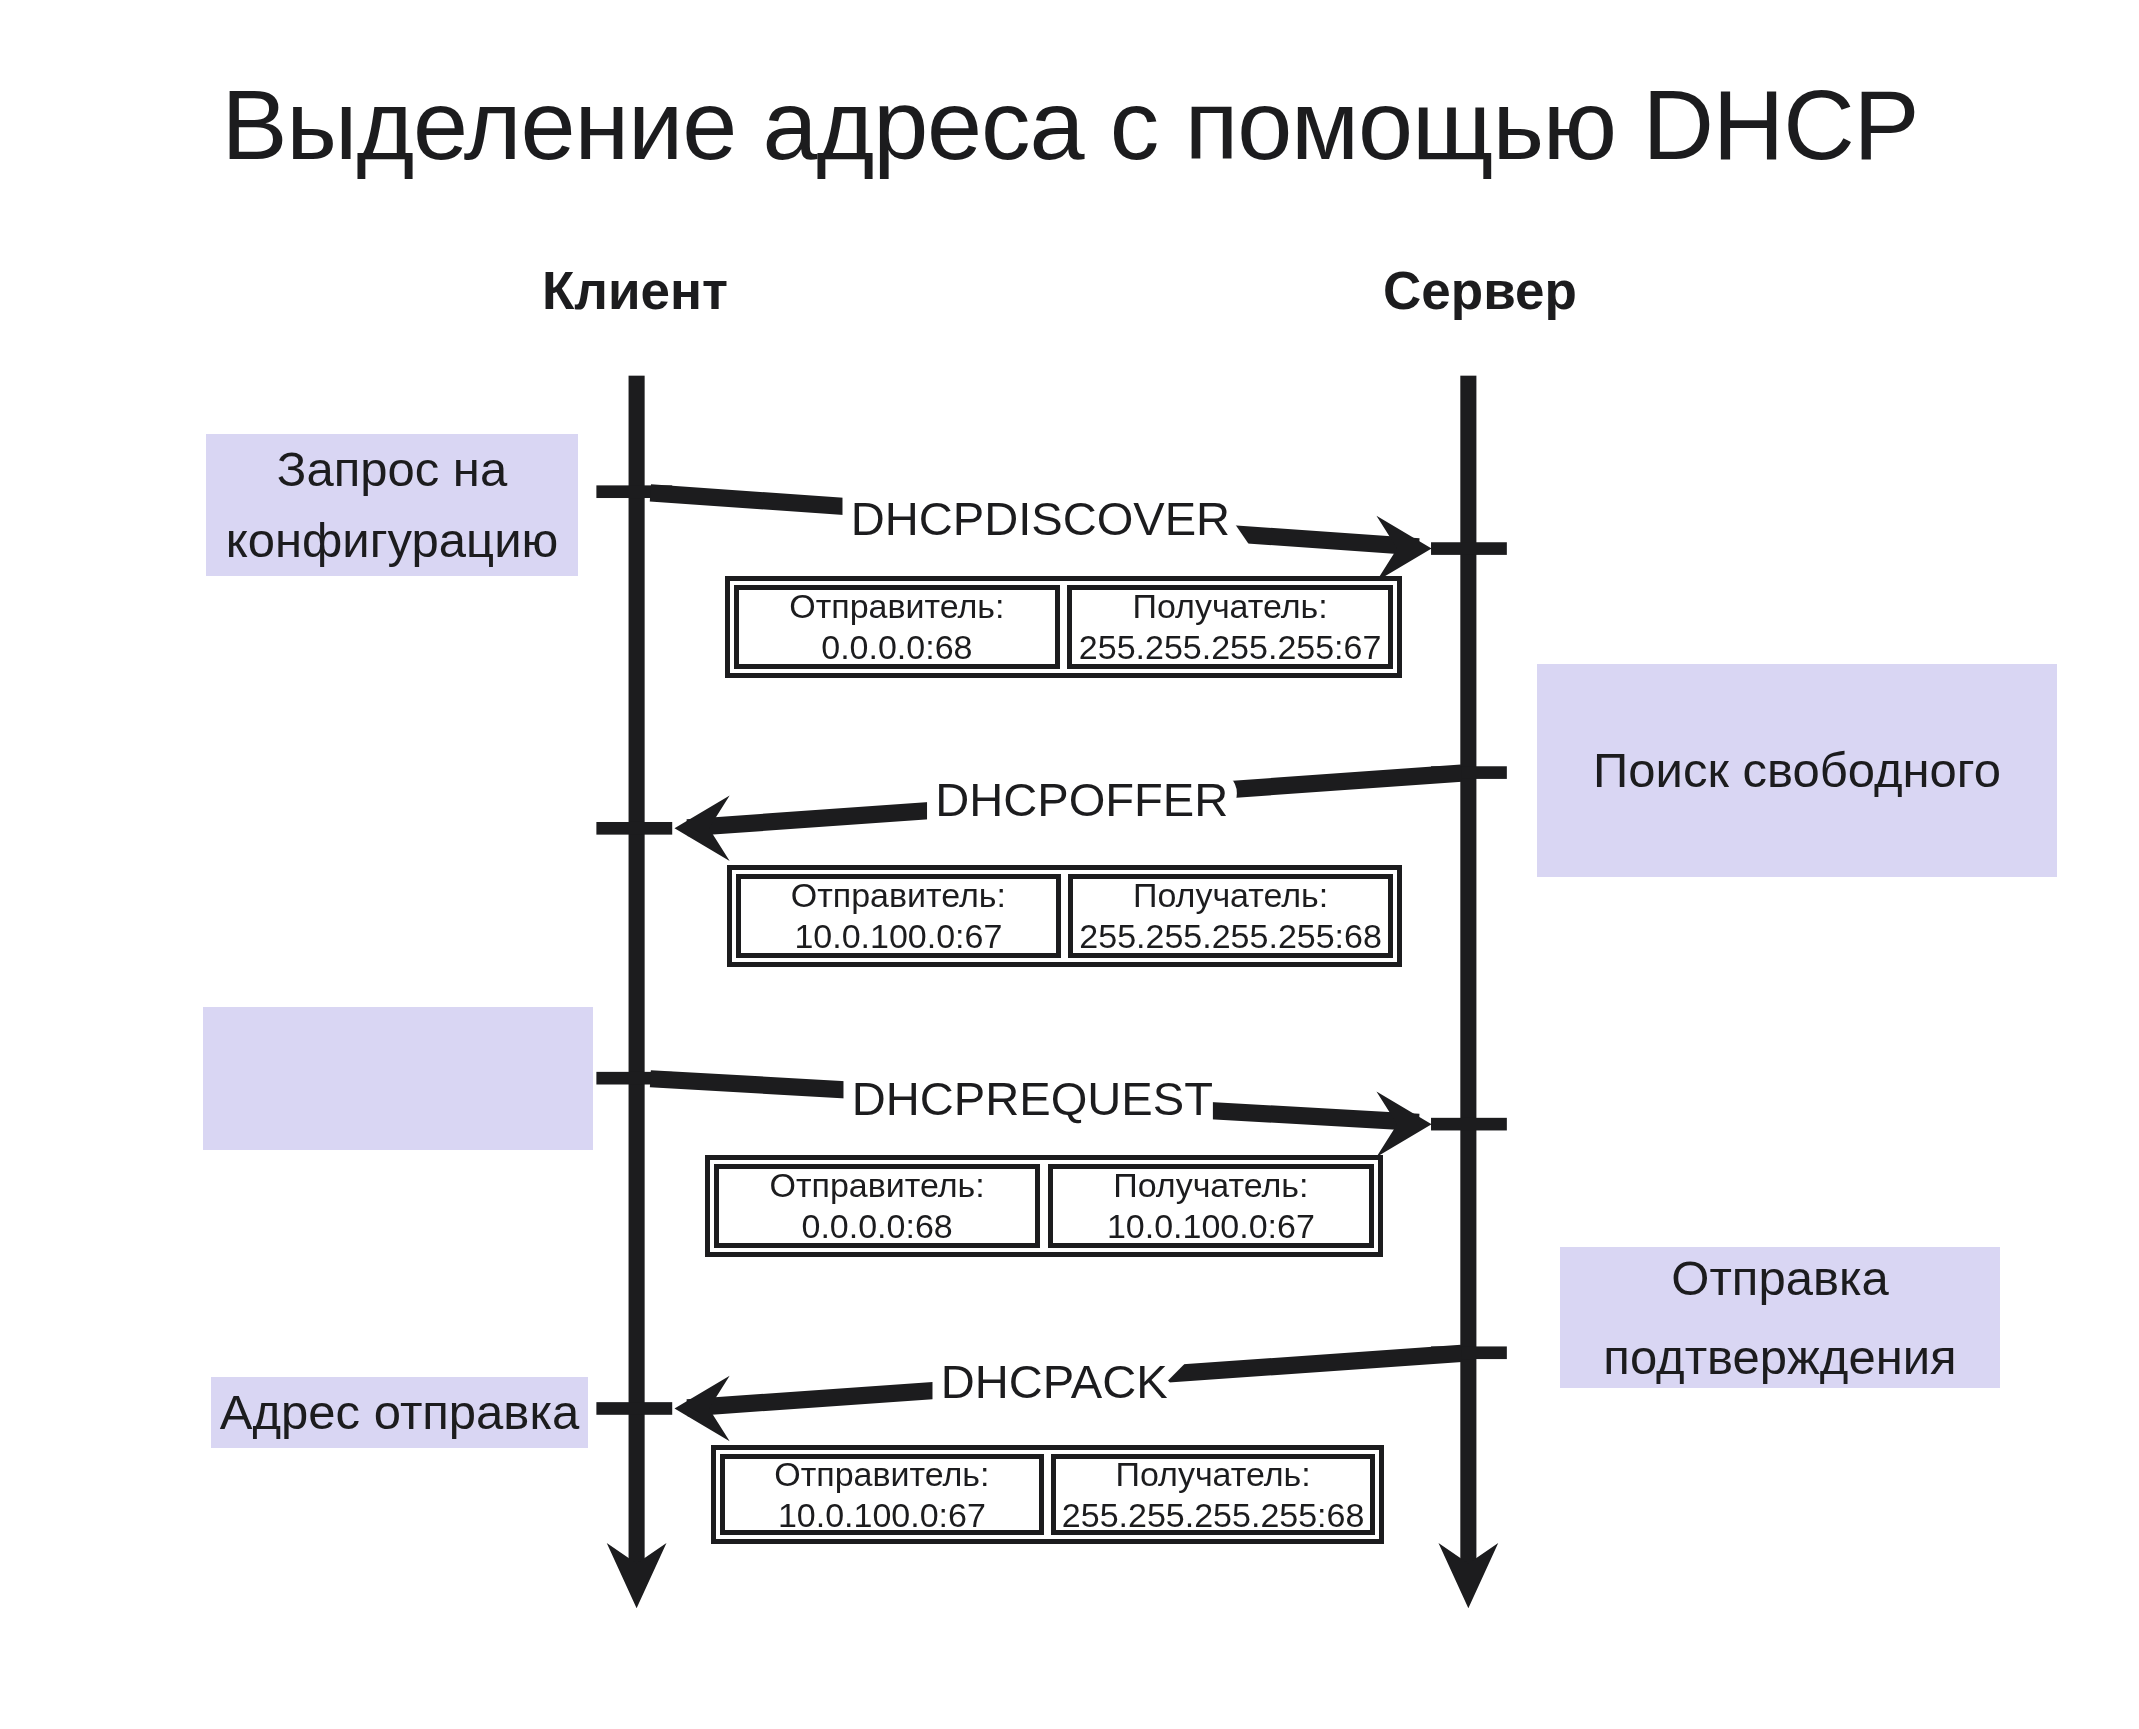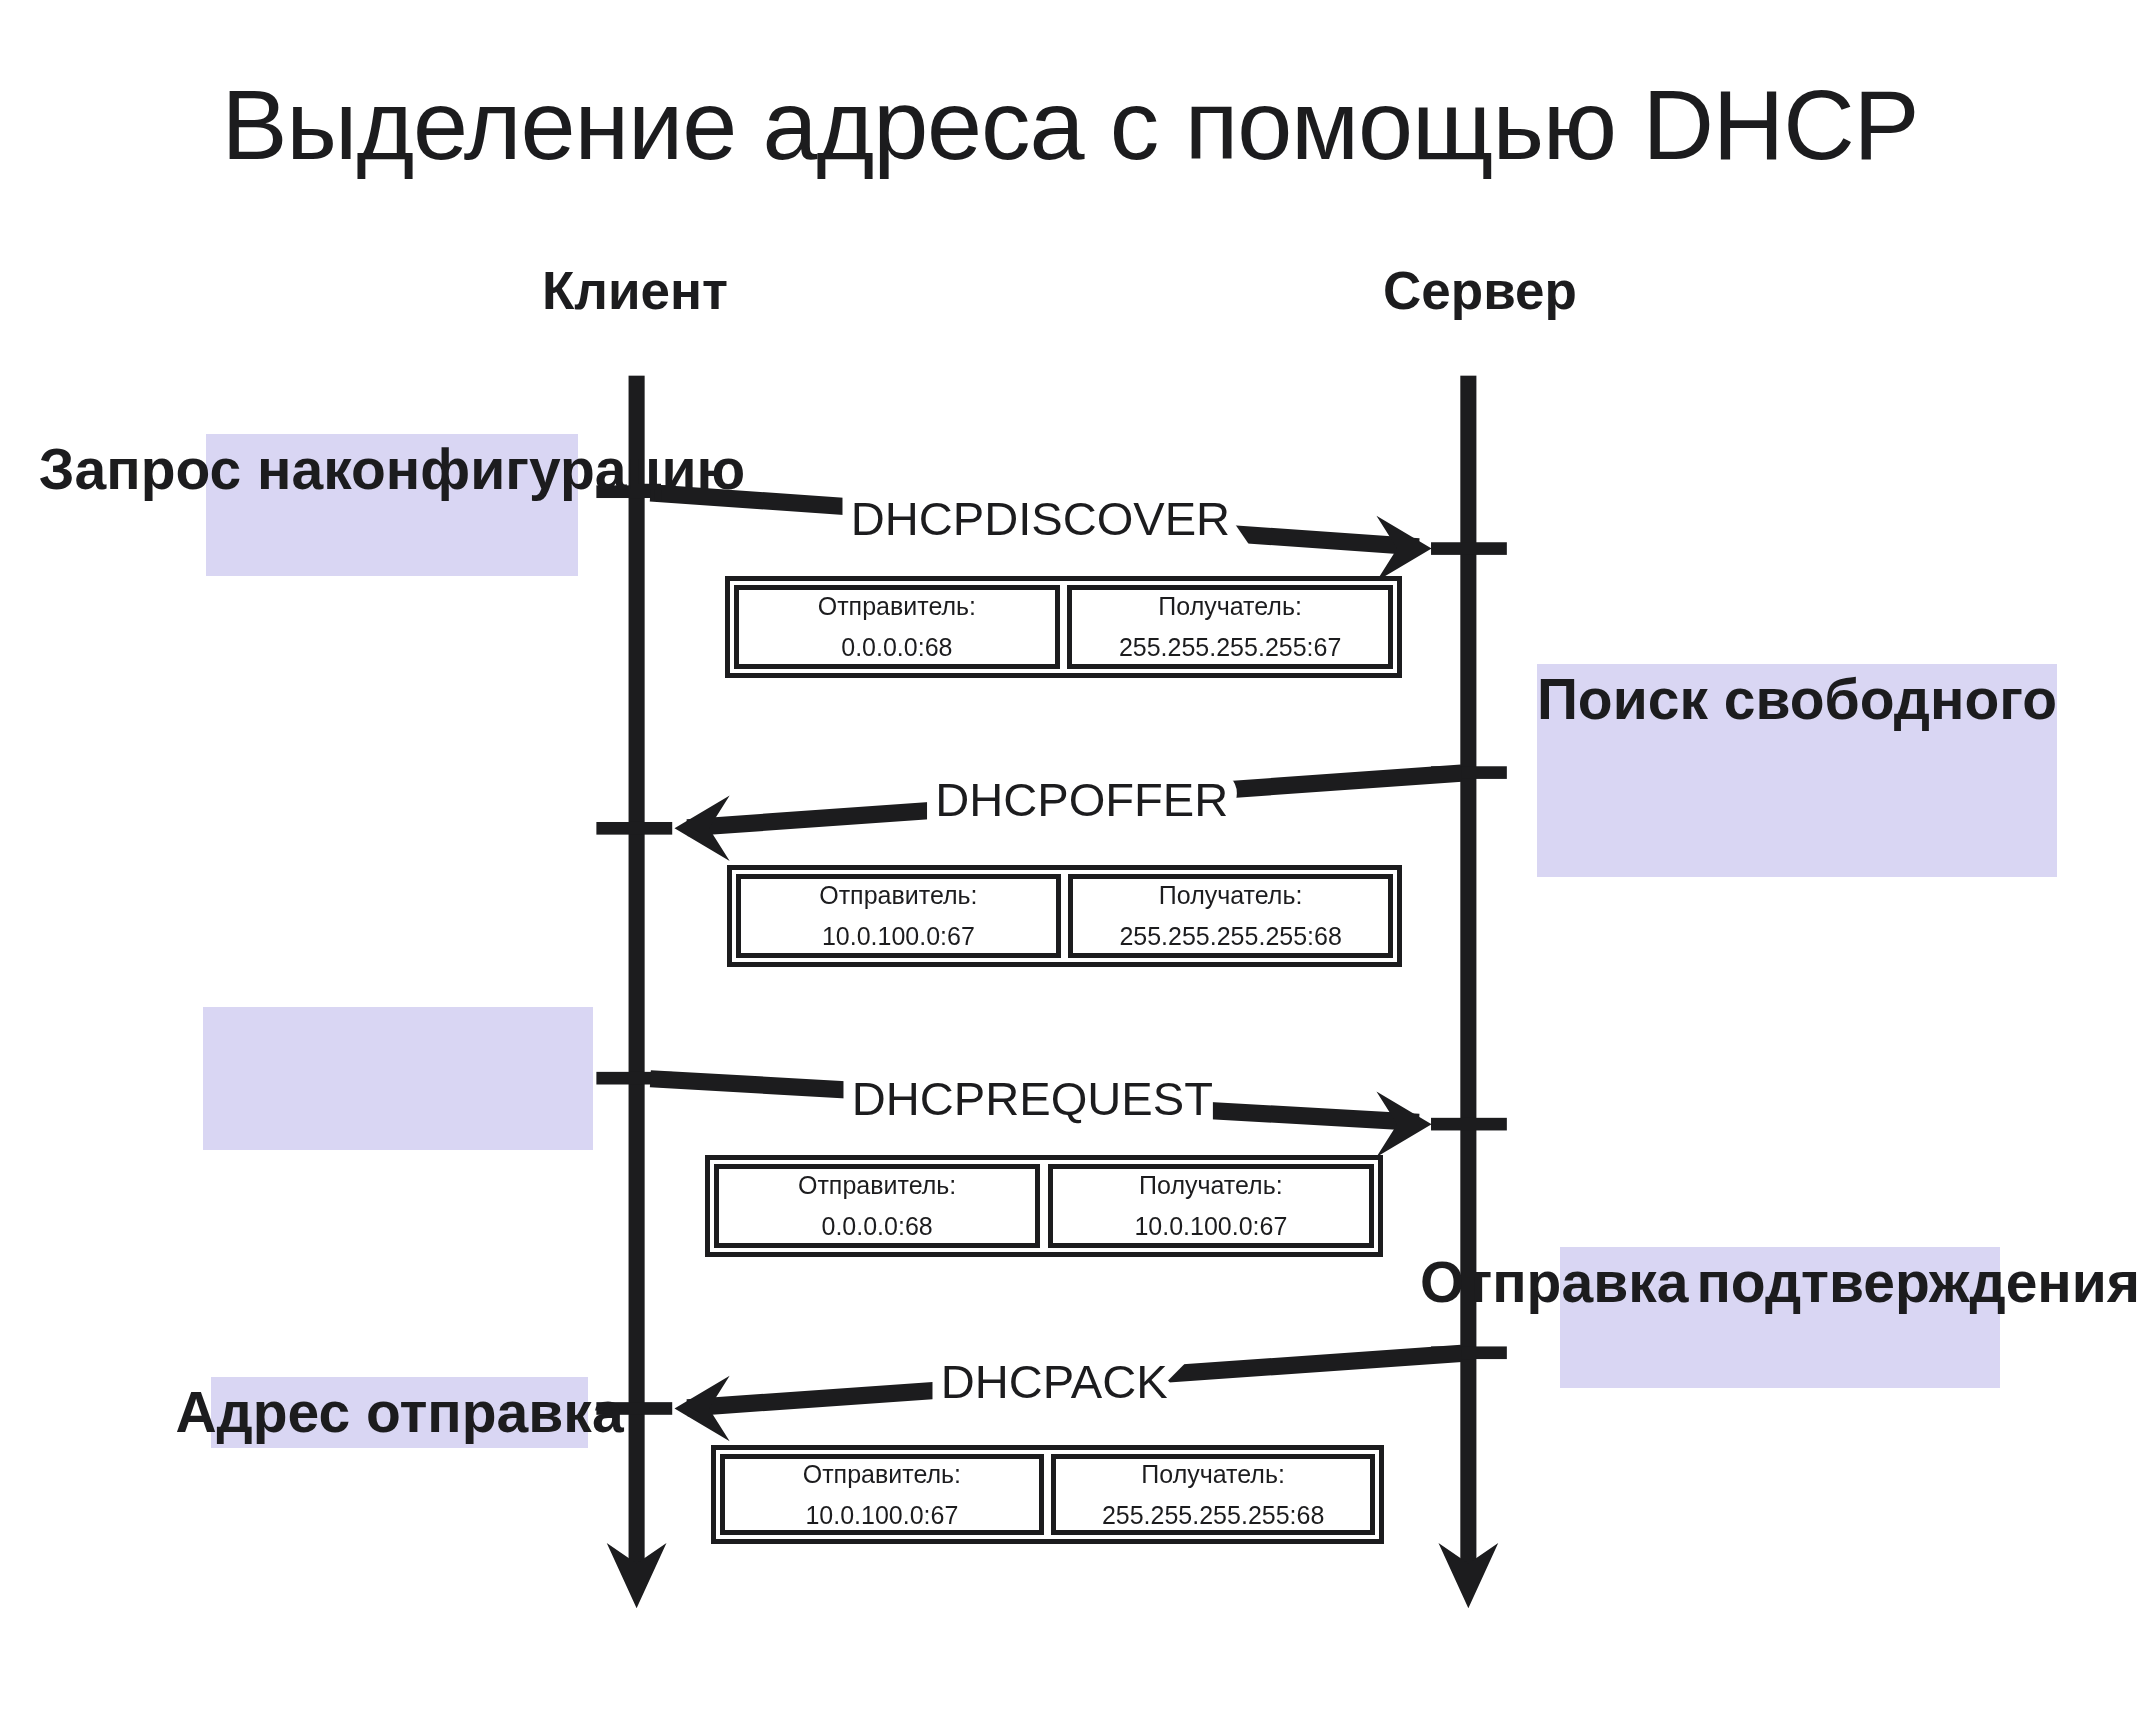--- a/index.html
+++ b/index.html
@@ -26,29 +26,28 @@
   .actor-server{left:1302px;}
   svg.layer{position:absolute;left:0;top:0;}
   .msg-table{
     position:absolute;box-sizing:border-box;background:#ffffff;
     border:5.7px solid var(--ink);
     display:flex;flex-direction:row;gap:7.5px;padding:4px;
   }
   .msg-cell{
     flex:1 1 0;box-sizing:border-box;border:5.2px solid var(--ink);
     display:flex;flex-direction:column;justify-content:center;
-    text-align:center;font-size:25px;line-height:41px;color:var(--ink);
+    text-align:center;font-size:34px;line-height:41px;color:var(--ink);
     background:#ffffff;white-space:nowrap;overflow:hidden;
   }
   .note{
     position:absolute;box-sizing:border-box;background:var(--note_bg);
-    display:flex;flex-direction:row;justify-content:center;
-    text-align:center;font-size:57px;line-height:71px;color:var(--ink);
+    display:flex;flex-direction:column;justify-content:center;
+    text-align:center;font-size:49px;line-height:71px;color:var(--ink);
     white-space:nowrap;
-    font-weight:bold;
   }
   .msg-label-text{
     font-family:"Liberation Sans", sans-serif;
     font-size:82px;fill:var(--ink);
     stroke:#ffffff;stroke-width:42px;paint-order:stroke;
     text-anchor:middle;
   }
 </style>
 </head>
 <body>

